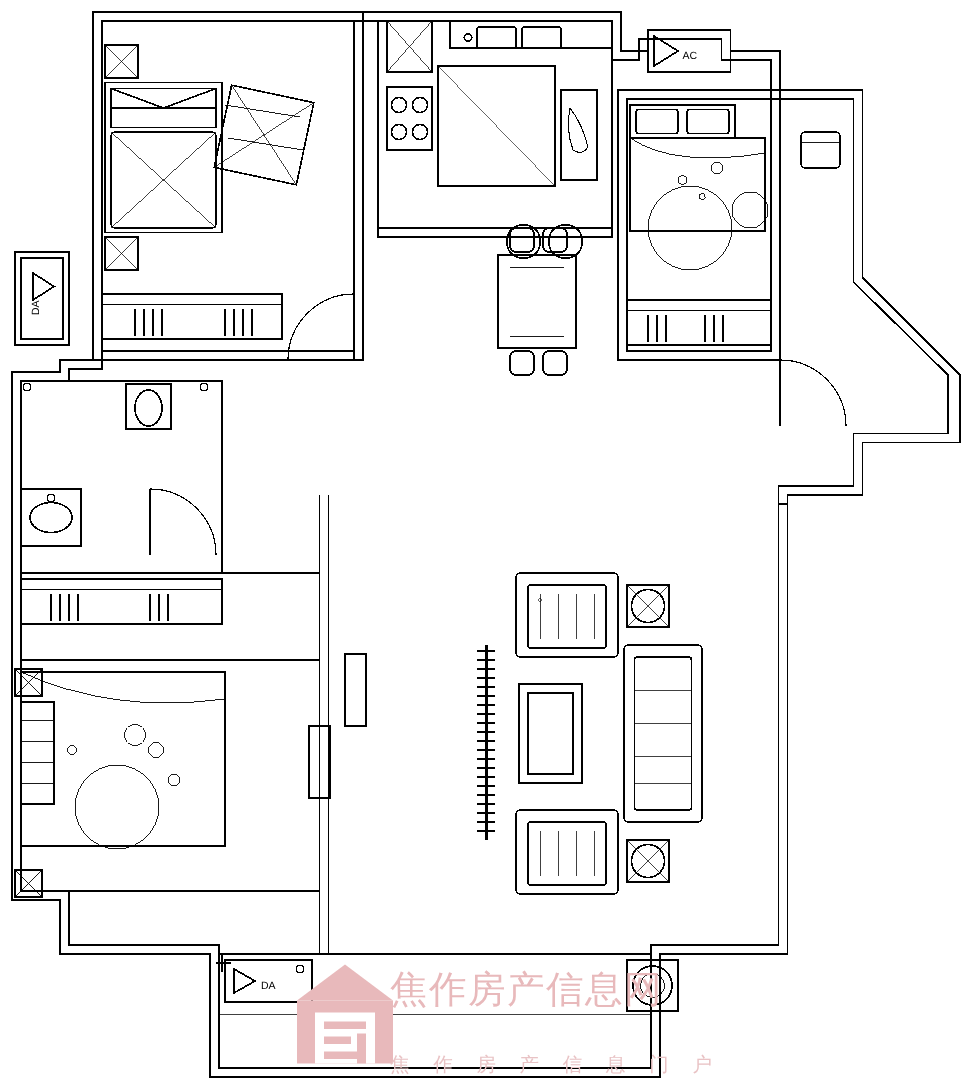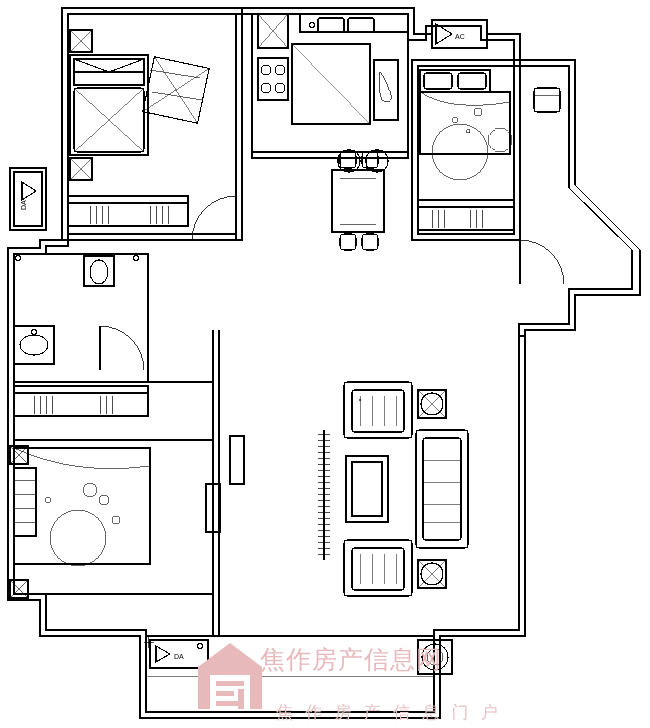--- a/index.html
+++ b/index.html
@@ -54,26 +54,26 @@
     left: 64px;
     top: 33px;
     font-size: 22px;
     letter-spacing: 0.5px;
     color: #e8b9bb;
     font-family: "DejaVu Sans", sans-serif;
     white-space: nowrap;
   }
   #wm-text-sub {
     position: absolute;
-    left: 80px;
+    left: 64px;
     top: 60px;
-    font-size: 17px;
+    font-size: 13px;
     letter-spacing: 4px;
     color: #e9c3c5;
-    font-family: Liberation Serif, serif;
+    font-family: Liberation Mono, monospace;
     white-space: nowrap;
   }
   .lbl {
     font-family: "Liberation Sans", sans-serif;
     font-size: 7px;
     fill: #000;
   }
 </style>
 </head>
 <body>

